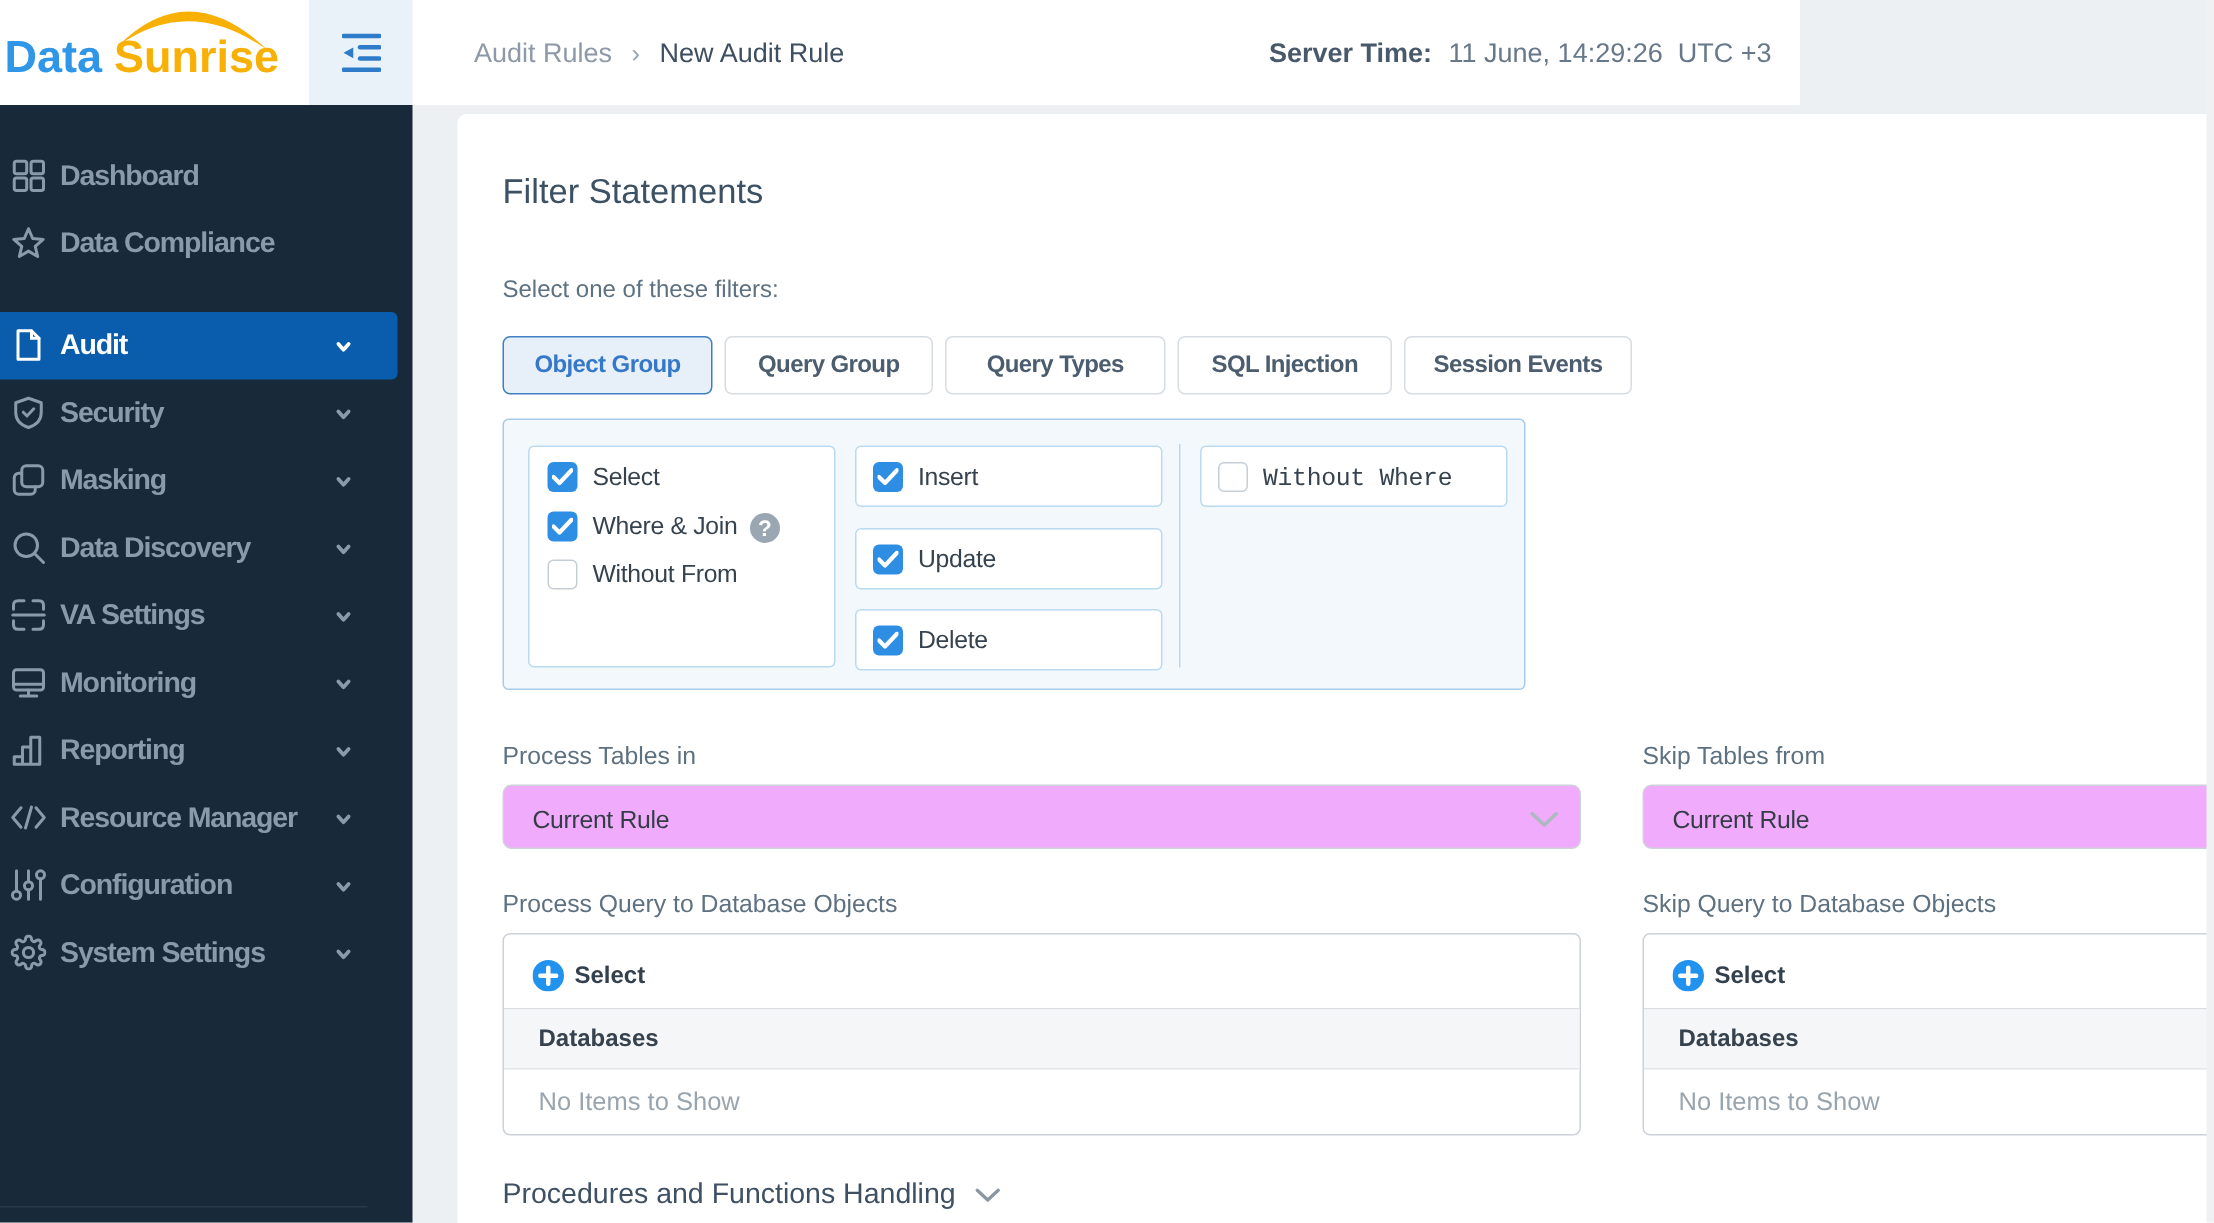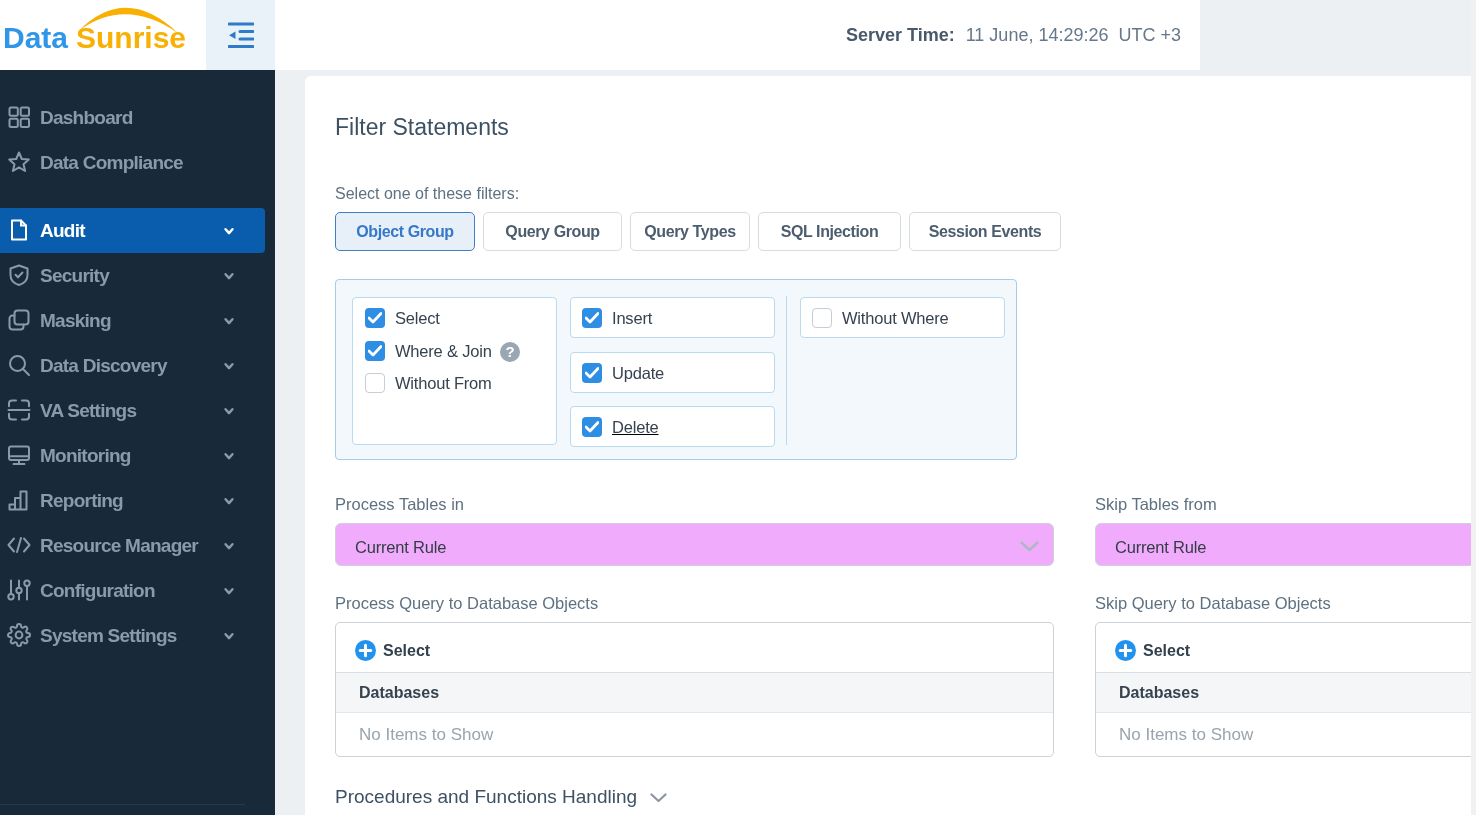--- a/index.html
+++ b/index.html
@@ -16,21 +16,21 @@
   .menu { position:absolute; top:25px; left:0; width:275px; }
   .mi { position:relative; height:45px; color:#8a9aab; }
   .mi .ic { position:absolute; left:7px; top:10px; width:24px; height:24px; }
   .mi .lbl { position:absolute; left:40px; top:12px; font-size:19px; font-weight:700; letter-spacing:-0.75px; white-space:nowrap; }
   .mi .chev { position:absolute; left:223px; top:17px; width:12px; height:12px; }
   .mi.sel { background:#0a5dad; color:#ffffff; width:265px; border-radius:0 4px 4px 0;margin-top:23px; }
   .sb-footline { position:absolute; left:0; top:734px; width:245px; border-top:1px solid #27384a; }
   .card { position:absolute; left:305px; top:76px; width:1400px; height:900px; background:#ffffff; border-radius:6px 0 0 0; }
   h1.fs { position:absolute; left:335px; top:114px; font-size:23px; line-height:27px; font-weight:400; color:#3c5163; }
   .lab { position:absolute; font-size:16.5px; line-height:20px; color:#5e7181; }
-  .tabs { position:absolute; left:335px; top:212px; display:flex; gap:8px; }
+  .tabs { position:absolute; left:335px; top:224px; display:flex; gap:8px; }
   .tab { height:39px; line-height:37px; border:1px solid #d7dce1; border-radius:5px; background:#fff; font-size:16px; font-weight:700; letter-spacing:-0.4px; color:#4b5d6e; text-align:center; }
   .tab.sel { background:#e7eff9; border:1px solid #4080c2; color:#3578c9; }
   .cbpanel { position:absolute; left:335px; top:279px; width:682px; height:181px; background:#f3f8fc; border:1px solid #a8cbe7; border-radius:4px; }
   .whitebox { position:absolute; background:#ffffff; border:1px solid #badaf0; border-radius:4px; }
   .cbrow { position:absolute; display:flex; align-items:center; }
   .cb { width:20px; height:20px; border-radius:4px; flex:none; position:relative; }
   .cb.on { background:#2e8ee4; }
   .cb.off { background:#fff; border:1px solid #c5cdd5; }
   .cb.on svg { position:absolute; left:3px; top:4px; }
   .cblbl { font-size:16.5px; letter-spacing:-0.2px; color:#36434f; padding-left:10px; white-space:nowrap; }
@@ -181,29 +181,30 @@
       <svg width="26" height="26" viewBox="0 0 26 26" style="position:absolute;left:22px;top:22px;">
         <g stroke="#2e7cc9" stroke-width="3" stroke-linecap="round" fill="none">
           <line x1="1" y1="2" x2="25" y2="2"></line>
           <line x1="12" y1="9.5" x2="25" y2="9.5"></line>
           <line x1="12" y1="17" x2="25" y2="17"></line>
           <line x1="1" y1="24.5" x2="25" y2="24.5"></line>
         </g>
         <path d="M 7.5 9.6 L 1 13.2 L 7.5 16.9 Z" fill="#2e7cc9"></path>
       </svg>
     </div>
+    <div class="crumb">Audit Rules<span class="sep">›</span><b>New Audit Rule</b></div>
     <div class="servertime"><b>Server Time:</b>11 June, 14:29:26&nbsp; UTC +3</div>
   </div>
 
   <h1 class="fs">Filter Statements</h1>
   <div class="lab" style="left:335px; top:184px; font-size:16px;">Select one of these filters:</div>
   <div class="tabs">
     <div class="tab sel" style="width:140px;">Object Group</div>
     <div class="tab" style="width:139px;">Query Group</div>
-    <div class="tab" style="width:120px;">Query Types</div>
+    <div class="tab" style="width:147px;">Query Types</div>
     <div class="tab" style="width:143px;">SQL Injection</div>
     <div class="tab" style="width:152px;">Session Events</div>
   </div>
 
   <div class="cbpanel">
     <div class="whitebox" style="left:16px; top:17px; width:205px; height:148px;">
       <div class="cbrow" style="left:12px; top:10px;">
         <span class="cb on">
           <svg width="14" height="12" viewBox="0 0 14 12">
             <path d="M1 6 L5 10 L13 1.5" stroke="#fff" stroke-width="2.8" fill="none" stroke-linecap="round" stroke-linejoin="round"></path>
@@ -242,31 +243,31 @@
       <div class="cbrow" style="left:11px; top:10px;">
         <span class="cb on">
           <svg width="14" height="12" viewBox="0 0 14 12">
             <path d="M1 6 L5 10 L13 1.5" stroke="#fff" stroke-width="2.8" fill="none" stroke-linecap="round" stroke-linejoin="round"></path>
           </svg>
         </span>
         <span class="cblbl">Update</span>
       </div>
     </div>
     <div class="whitebox" style="left:234px; top:126px; width:205px; height:41px;">
-      <div class="cbrow" style="left:11px; top:10px;text-decoration:underline;">
+      <div class="cbrow" style="left:11px; top:10px;">
         <span class="cb on">
           <svg width="14" height="12" viewBox="0 0 14 12">
             <path d="M1 6 L5 10 L13 1.5" stroke="#fff" stroke-width="2.8" fill="none" stroke-linecap="round" stroke-linejoin="round"></path>
           </svg>
         </span>
         <span class="cblbl">Delete</span>
       </div>
     </div>
     <div class="vdiv"></div>
-    <div class="whitebox" style="left:464px; top:17px; width:205px; height:41px;">
+    <div class="whitebox" style="left:464px; top:17px; width:205px; height:41px;font-family:Liberation Mono, monospace;">
       <div class="cbrow" style="left:11px; top:10px;">
         <span class="cb off"></span>
         <span class="cblbl">Without Where</span>
       </div>
     </div>
   </div>
 
   <div class="lab" style="left:335px; top:494px;">Process Tables in</div>
   <div class="dd" style="left:335px; top:523px; width:719px;">
     <span class="txt">Current Rule</span>

